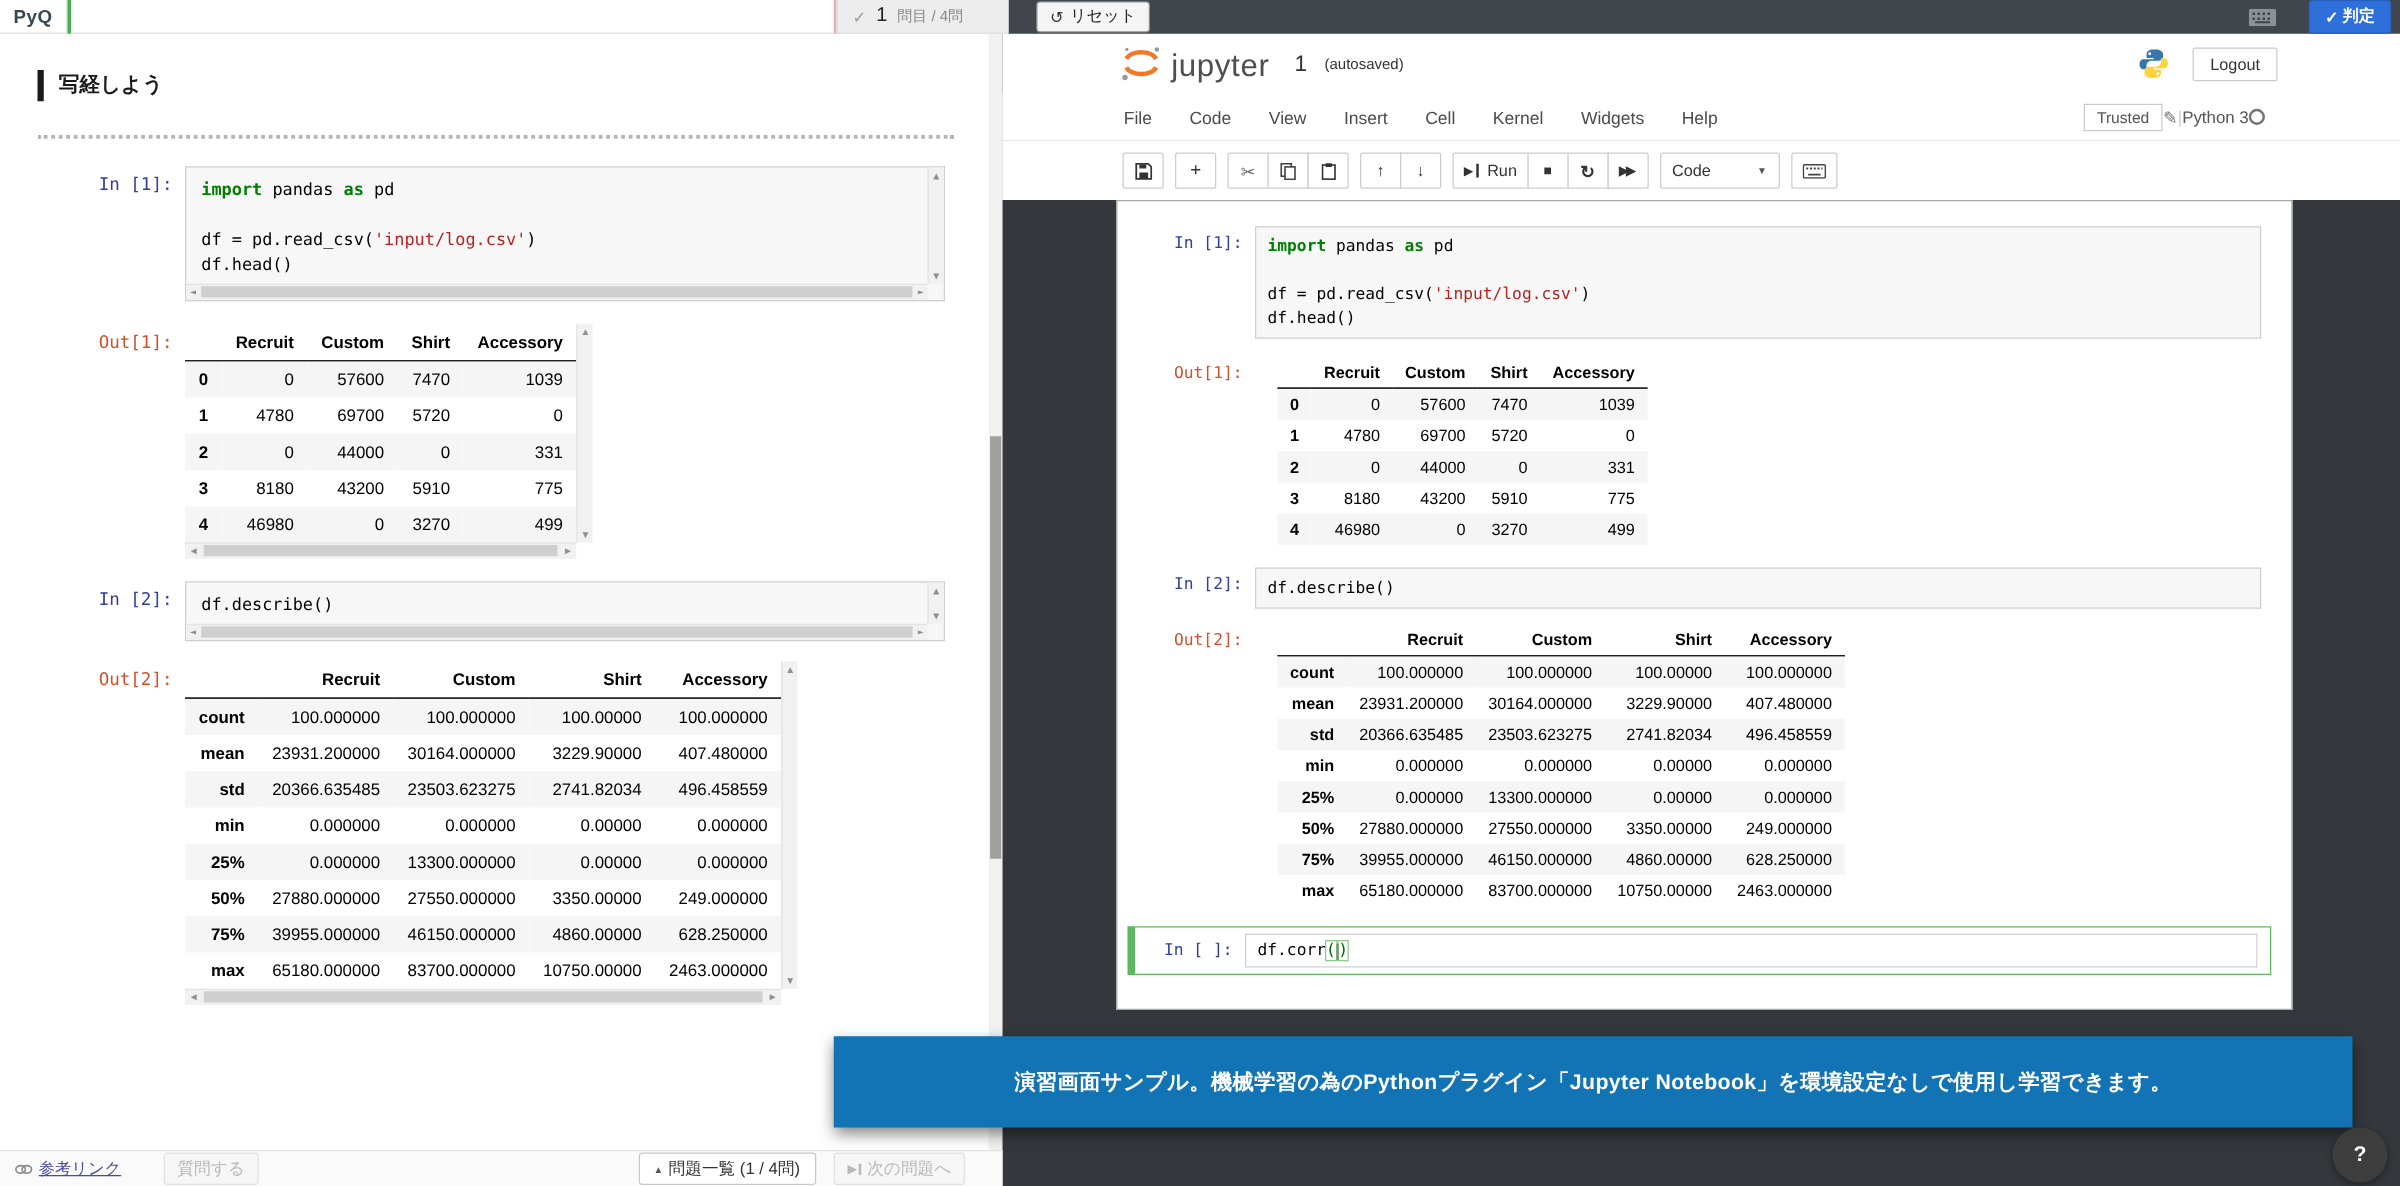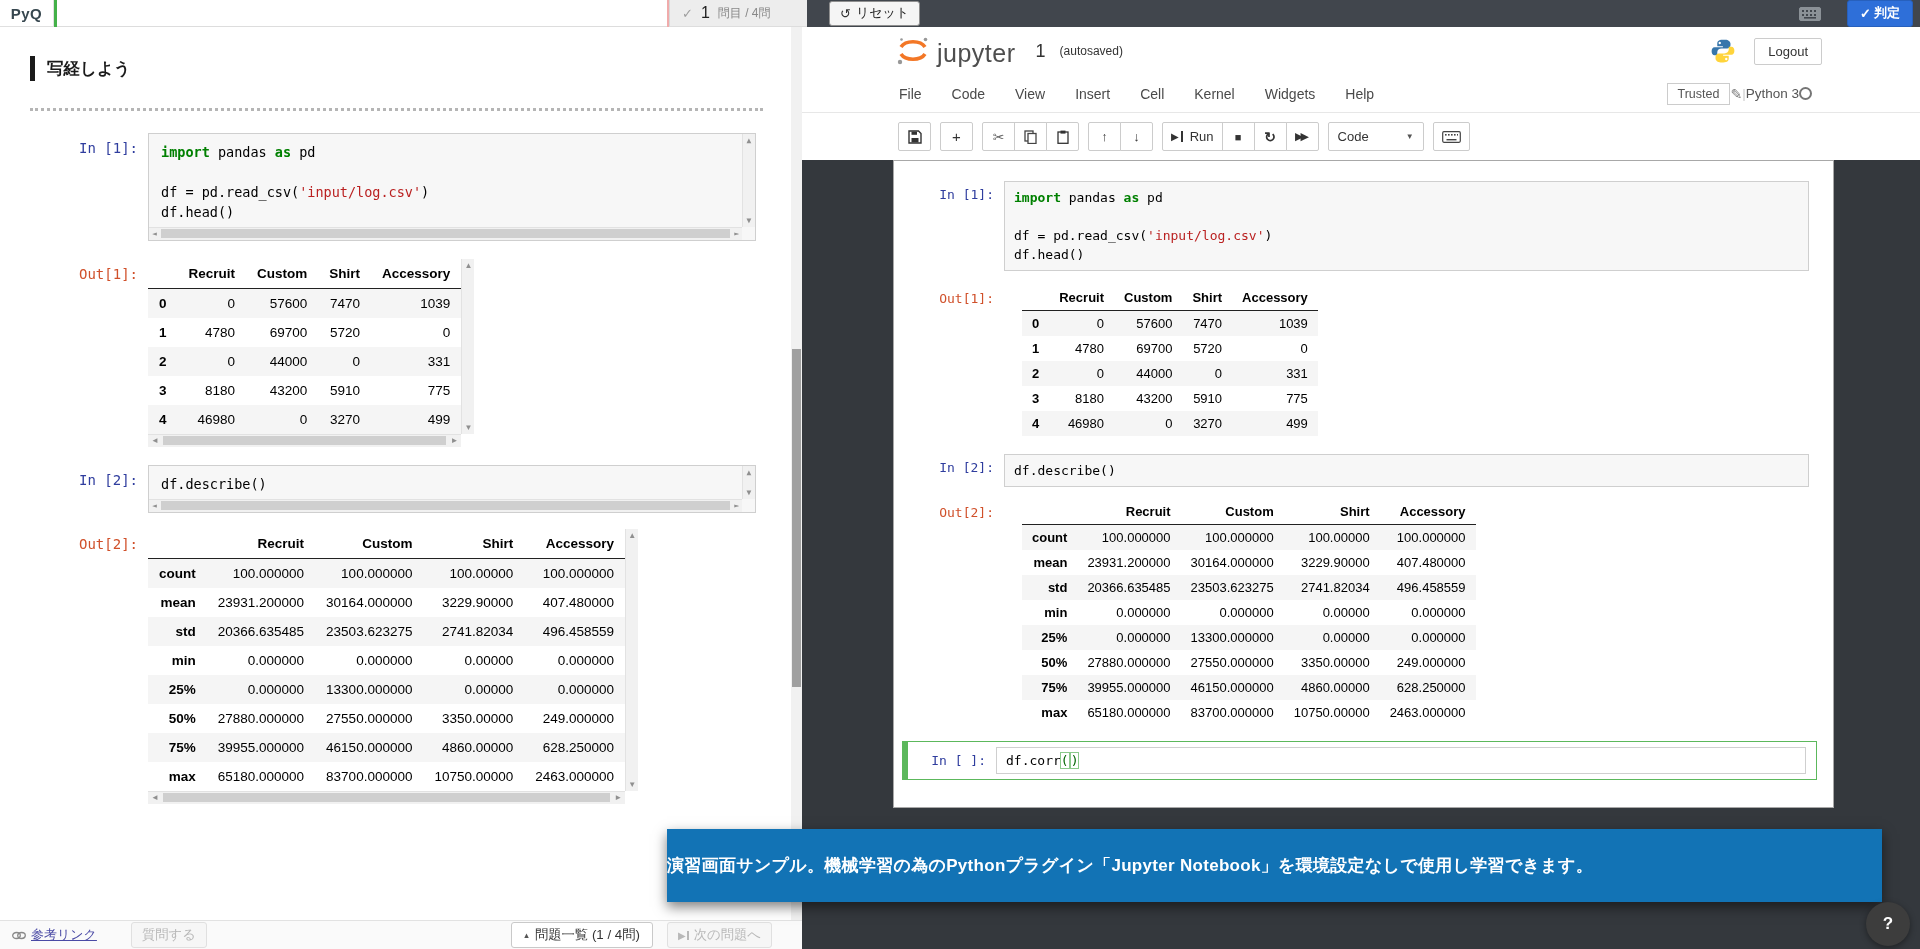--- a/index.html
+++ b/index.html
@@ -106,21 +106,21 @@
   .nout { display:flex; padding:0 24px 0 14px; align-items:flex-start; }
   .nout .tbl-off { margin-left:18px; }
   .mt6{margin-top:6px;} .mt12{margin-top:12px;} .mt14{margin-top:14px;} .mt18{margin-top:18px;}
   .acell { margin:16px 16px 0 8px; border:1px solid #5cb85c; border-left:6px solid #5cb85c; padding:5px 10px 5px 0; display:flex; align-items:center; background:#fff; }
   .acell .nprompt { width:88px; padding-top:0; }
   .abox { flex:1; background:#fff; border:1px solid #cfcfcf; padding:5px 9px; font-family:"DejaVu Sans Mono", monospace; font-size:13px; color:#000; white-space:pre; }
   .pmatch { color:#006400; outline:1px solid #8bc98b; }
   .cursorbar { display:inline-block; width:2px; height:13px; background:#111; vertical-align:text-bottom; }
 
   
-  #banner { position:absolute; left:667px; top:829px; width:1215px; height:73px; background:#1273b5; display:flex; align-items:center; justify-content:flex-start; box-shadow:0 5px 12px rgba(0,0,0,0.5); z-index:40; }
+  #banner { position:absolute; left:667px; top:829px; width:1215px; height:73px; background:#1273b5; display:flex; align-items:center; justify-content:center; box-shadow:0 5px 12px rgba(0,0,0,0.5); z-index:40; }
   .banner-text { color:#fff; font-weight:bold; font-size:17px; letter-spacing:0.3px; }
   #help { position:absolute; left:1866px; top:902px; width:44px; height:44px; border-radius:50%; background:#3d3d3d; color:#fff; display:flex; align-items:center; justify-content:center; font-size:17px; font-weight:bold; box-shadow:0 2px 6px rgba(0,0,0,0.4); z-index:45; cursor:pointer; }
 </style>
 </head>
 <body>
 
 <div id="topbar">
   <div class="logo-box">PyQ</div>
   <div class="tab-green"></div>
   <div class="tab-rest"></div>

